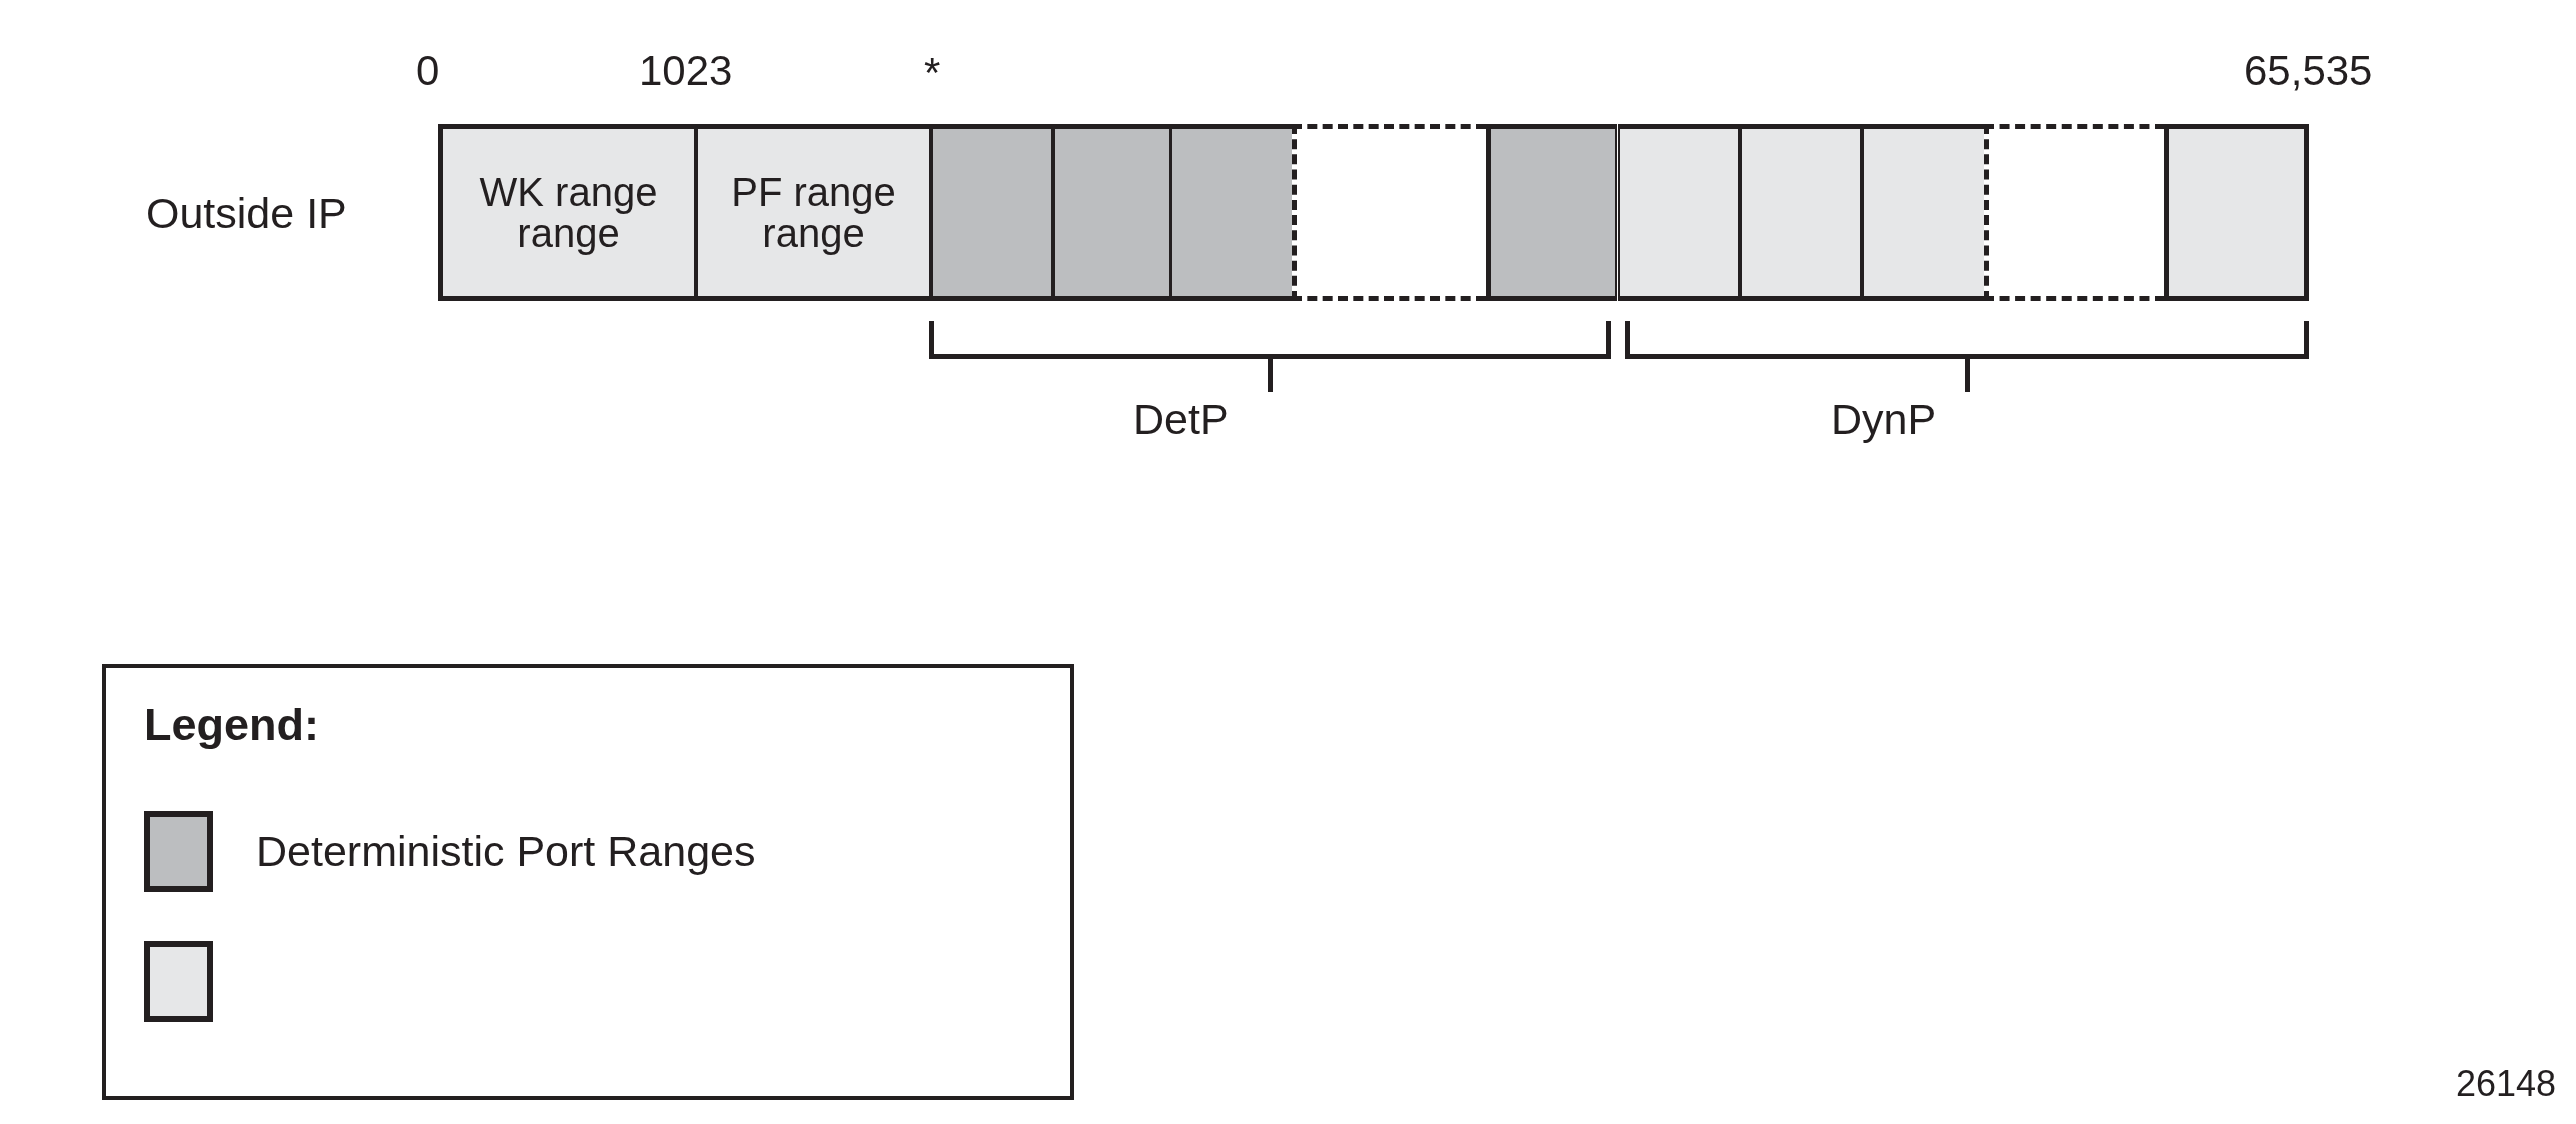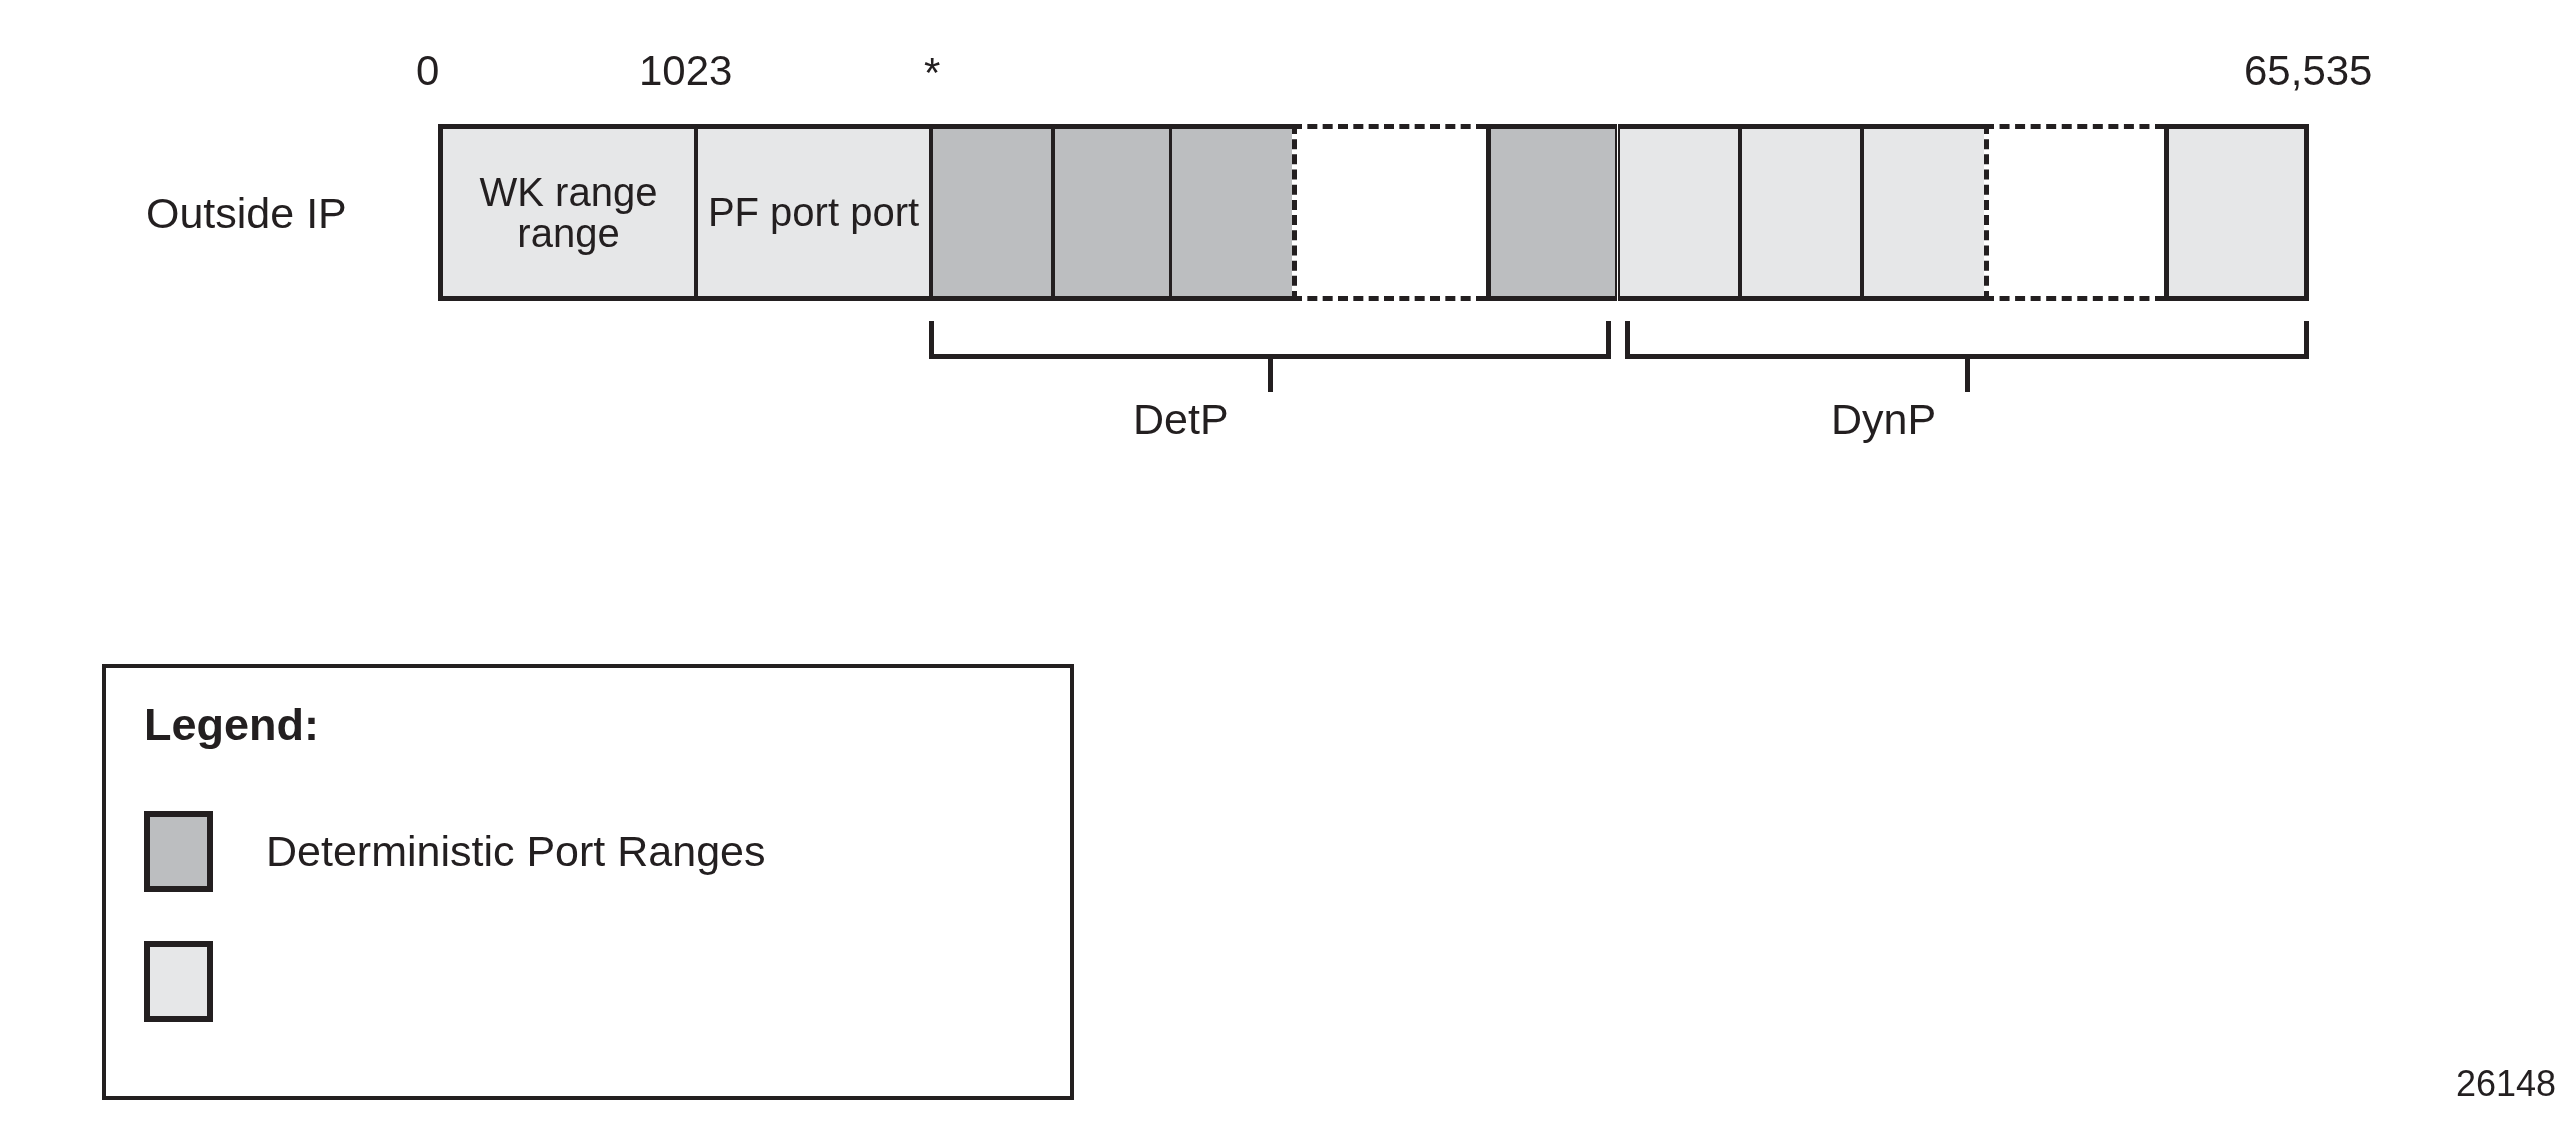--- a/index.html
+++ b/index.html
@@ -131,21 +131,20 @@
     font-size: 45px;
     font-weight: bold;
     line-height: 1;
     color: #231f20;
   }
   .legend-row {
     position: absolute;
     left: 38px;
     display: flex;
     align-items: center;
-    gap: 10px;
   }
   .legend-swatch {
     width: 69px;
     height: 81px;
     box-sizing: border-box;
     border: 6.3px solid #231f20;
   }
   .legend-swatch.det { background: #bcbec0; }
   .legend-swatch.dyn { background: #e6e7e8; }
   .legend-text {
@@ -182,21 +181,21 @@
 
   <div class="row-label" style="left:146px; top:192px;">Outside IP</div>
 
   <div id="port-bar">
 
     <div class="seg dyn joinr" style="left:0px; width:258px;">
       <span class="seg-text">WK range range</span>
     </div>
 
     <div class="seg dyn joinl joinr" style="left:258px; width:235px;">
-      <span class="seg-text">PF port port</span>
+      <span class="seg-text">PF range range</span>
     </div>
 
     <div class="seg det joinl joinr" style="left:493px; width:122px;"></div>
 
     <div class="seg det joinl joinr" style="left:615px; width:118px;"></div>
 
     <div class="seg det joinl" style="left:732px; width:122px; border-right:none;"></div>
 
     <div class="gap" style="left:854px; width:194px;"></div>
     <div class="gap-edge" style="left:854px;"></div>

